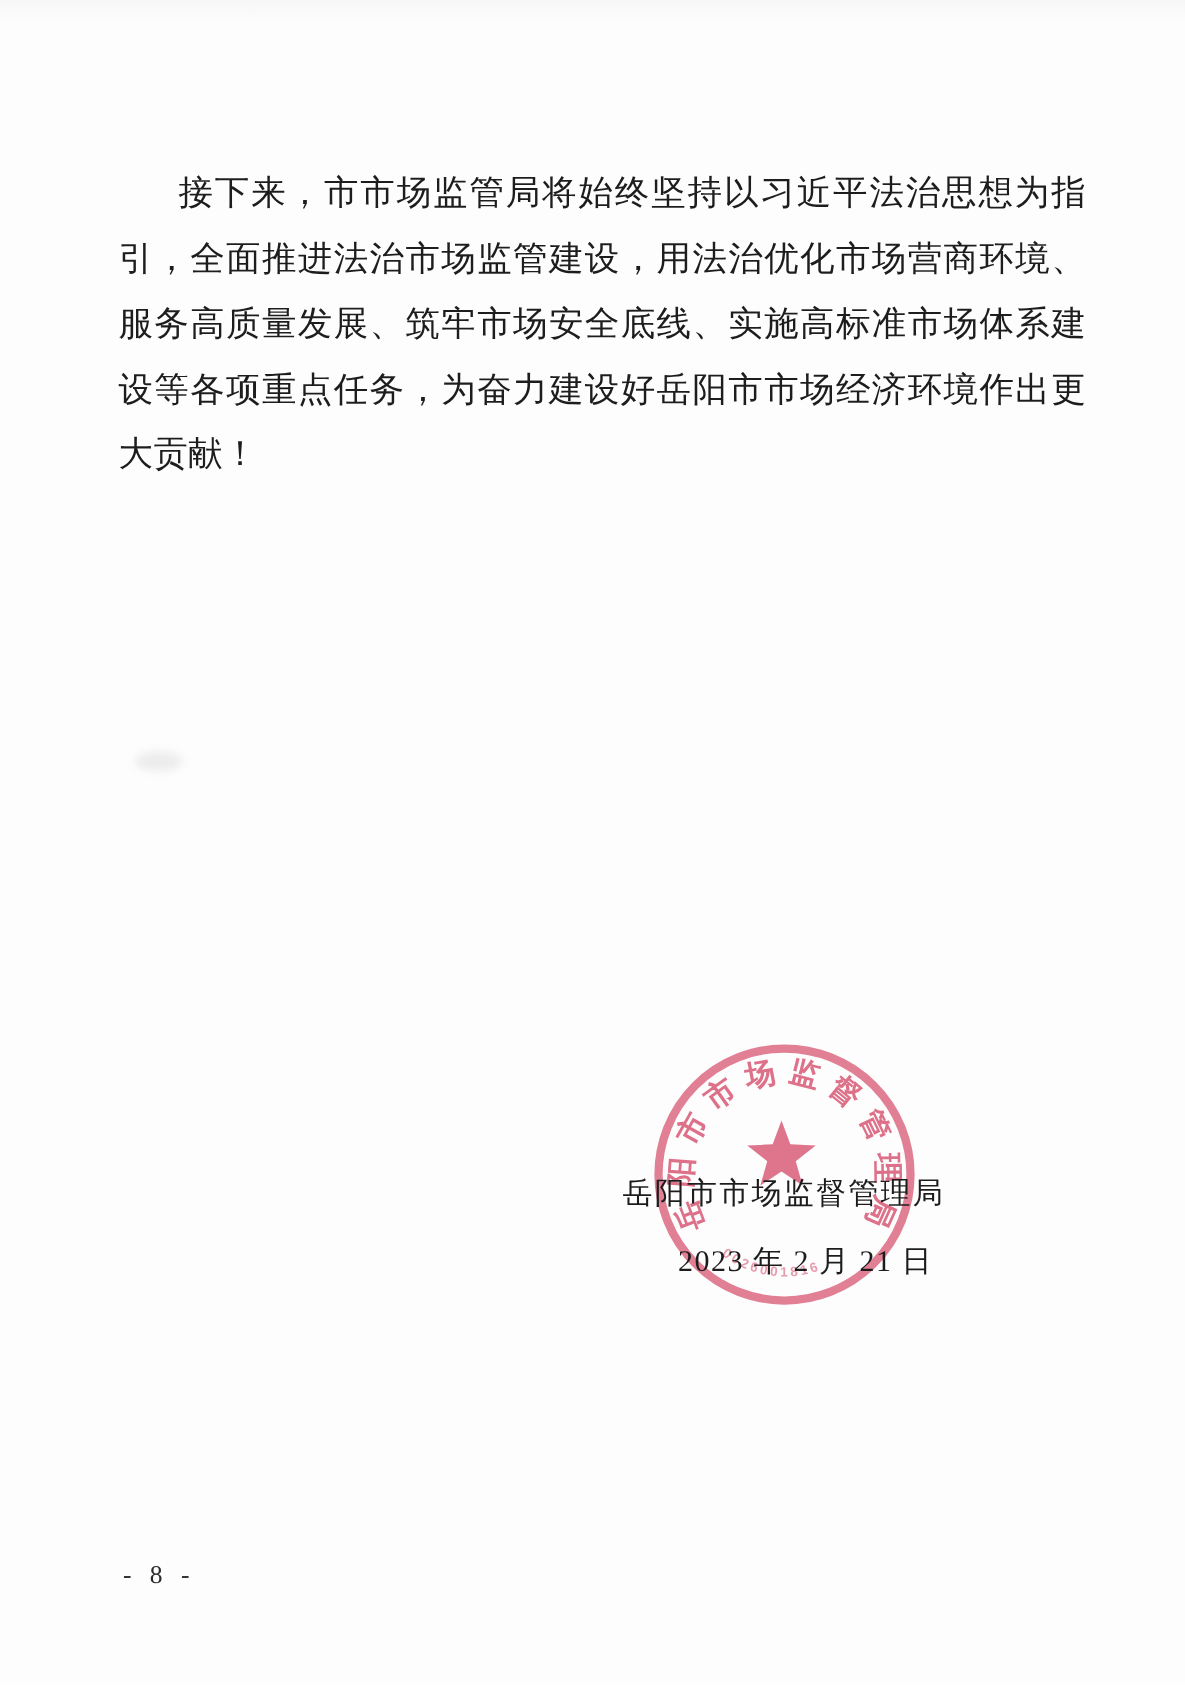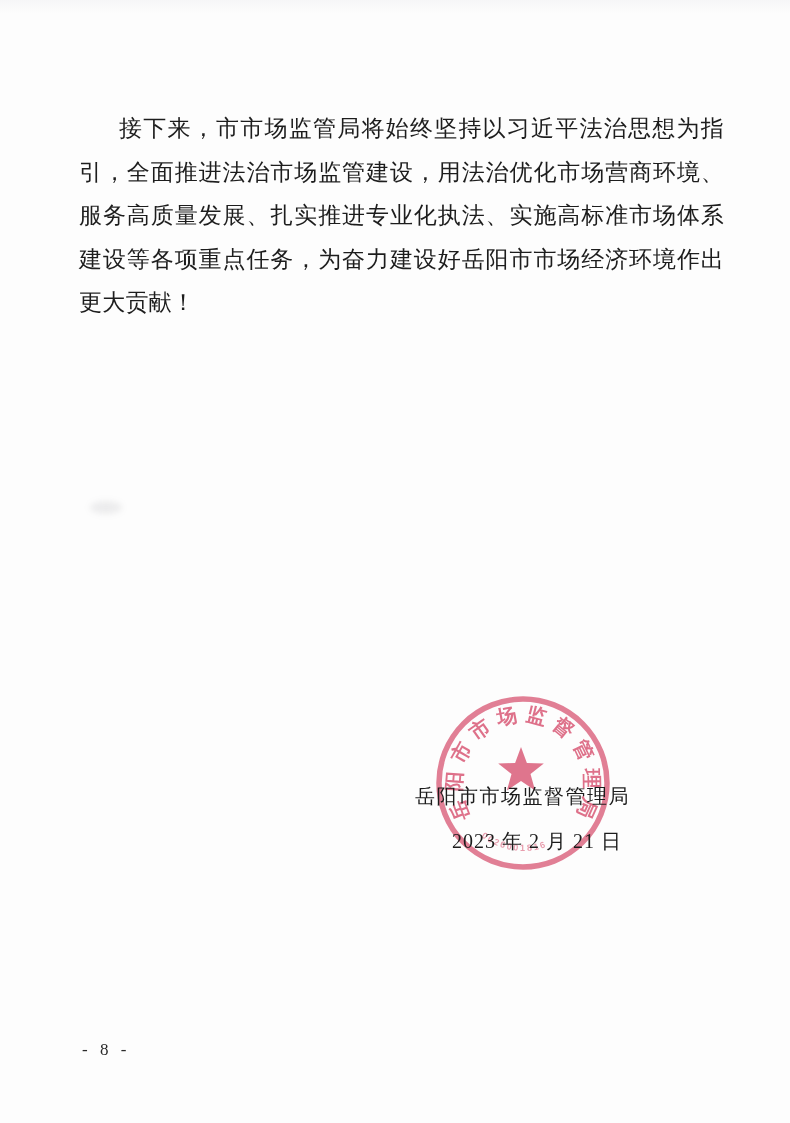--- a/index.html
+++ b/index.html
@@ -97,21 +97,21 @@
   }
 </style>
 </head>
 <body>
 
 <div class="page">
 
   <div class="scan-edge"></div>
 
   <div class="body-text">
-    <p class="indent">接下来，市市场监管局将始终坚持以习近平法治思想为指引，全面推进法治市场监管建设，用法治优化市场营商环境、服务高质量发展、扎实推进专业化执法、实施高标准市场体系建设等各项重点任务，为奋力建设好岳阳市市场经济环境作出更大贡献！</p>
+    <p class="indent">接下来，市市场监管局将始终坚持以习近平法治思想为指引，全面推进法治市场监管建设，用法治优化市场营商环境、服务高质量发展、筑牢市场安全底线、实施高标准市场体系建设等各项重点任务，为奋力建设好岳阳市市场经济环境作出更大贡献！</p>
   </div>
 
   <div class="smudge"></div>
 
   <div class="signature">岳阳市市场监督管理局</div>
 
   <div class="date">2023 年 2 月 21 日</div>
 
   <svg class="seal" viewBox="0 0 190 190" xmlns="http://www.w3.org/2000/svg">
     <defs>

